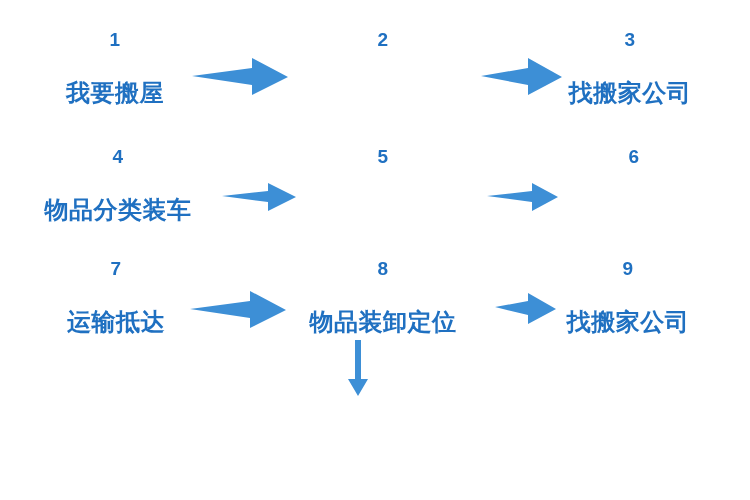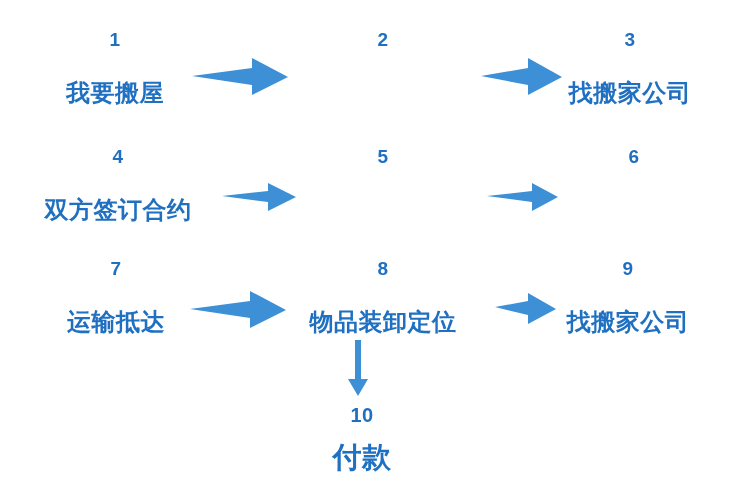--- a/index.html
+++ b/index.html
@@ -105,21 +105,21 @@
     <div class="node-number">2</div>
   </div>
 
   <div class="node" style="left:630px; top:30px;">
     <div class="node-number">3</div>
     <div class="node-label">找搬家公司</div>
   </div>
 
   <div class="node" style="left:118px; top:147px;">
     <div class="node-number">4</div>
-    <div class="node-label">双方签订合约</div>
+    <div class="node-label">物品分类装车</div>
   </div>
 
   <div class="node" style="left:383px; top:147px;">
     <div class="node-number">5</div>
   </div>
 
   <div class="node" style="left:634px; top:147px;">
     <div class="node-number">6</div>
   </div>
 
@@ -131,18 +131,14 @@
   <div class="node" style="left:383px; top:259px;">
     <div class="node-number">8</div>
     <div class="node-label">物品装卸定位</div>
   </div>
 
   <div class="node" style="left:628px; top:259px;">
     <div class="node-number">9</div>
     <div class="node-label">找搬家公司</div>
   </div>
 
-  <div class="node node-final" style="left:362px; top:405px;">
-    <div class="node-number">10</div>
-    <div class="node-label">付款</div>
-  </div>
 
 </div>
 
 </body></html>

